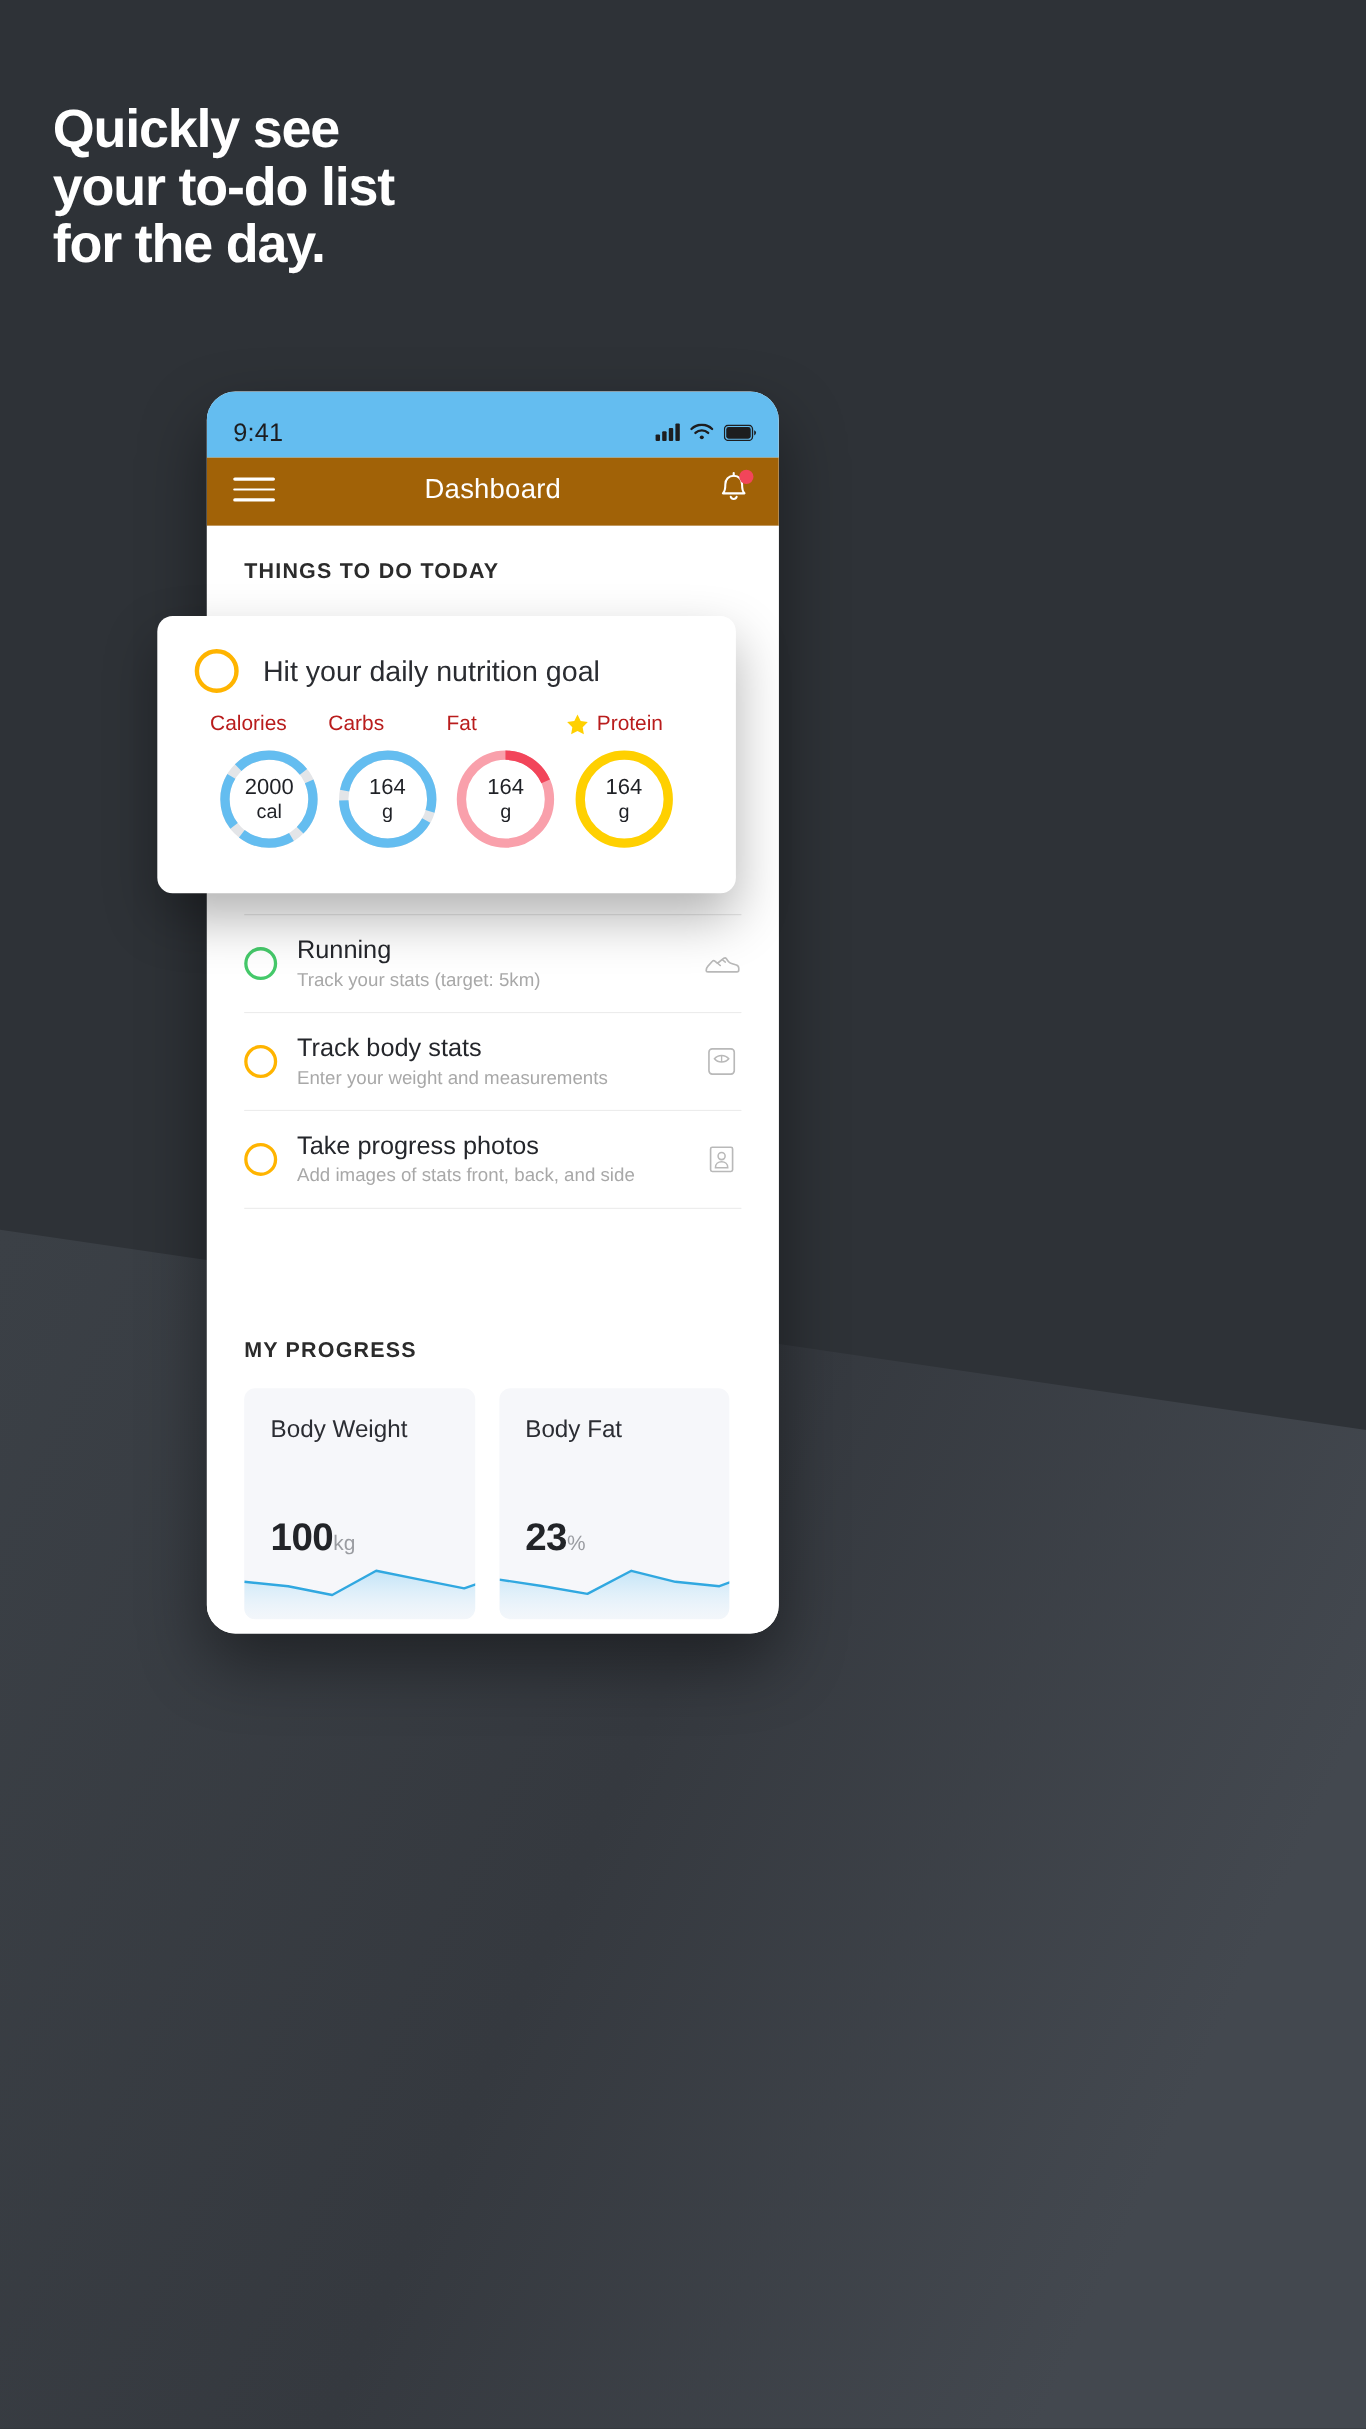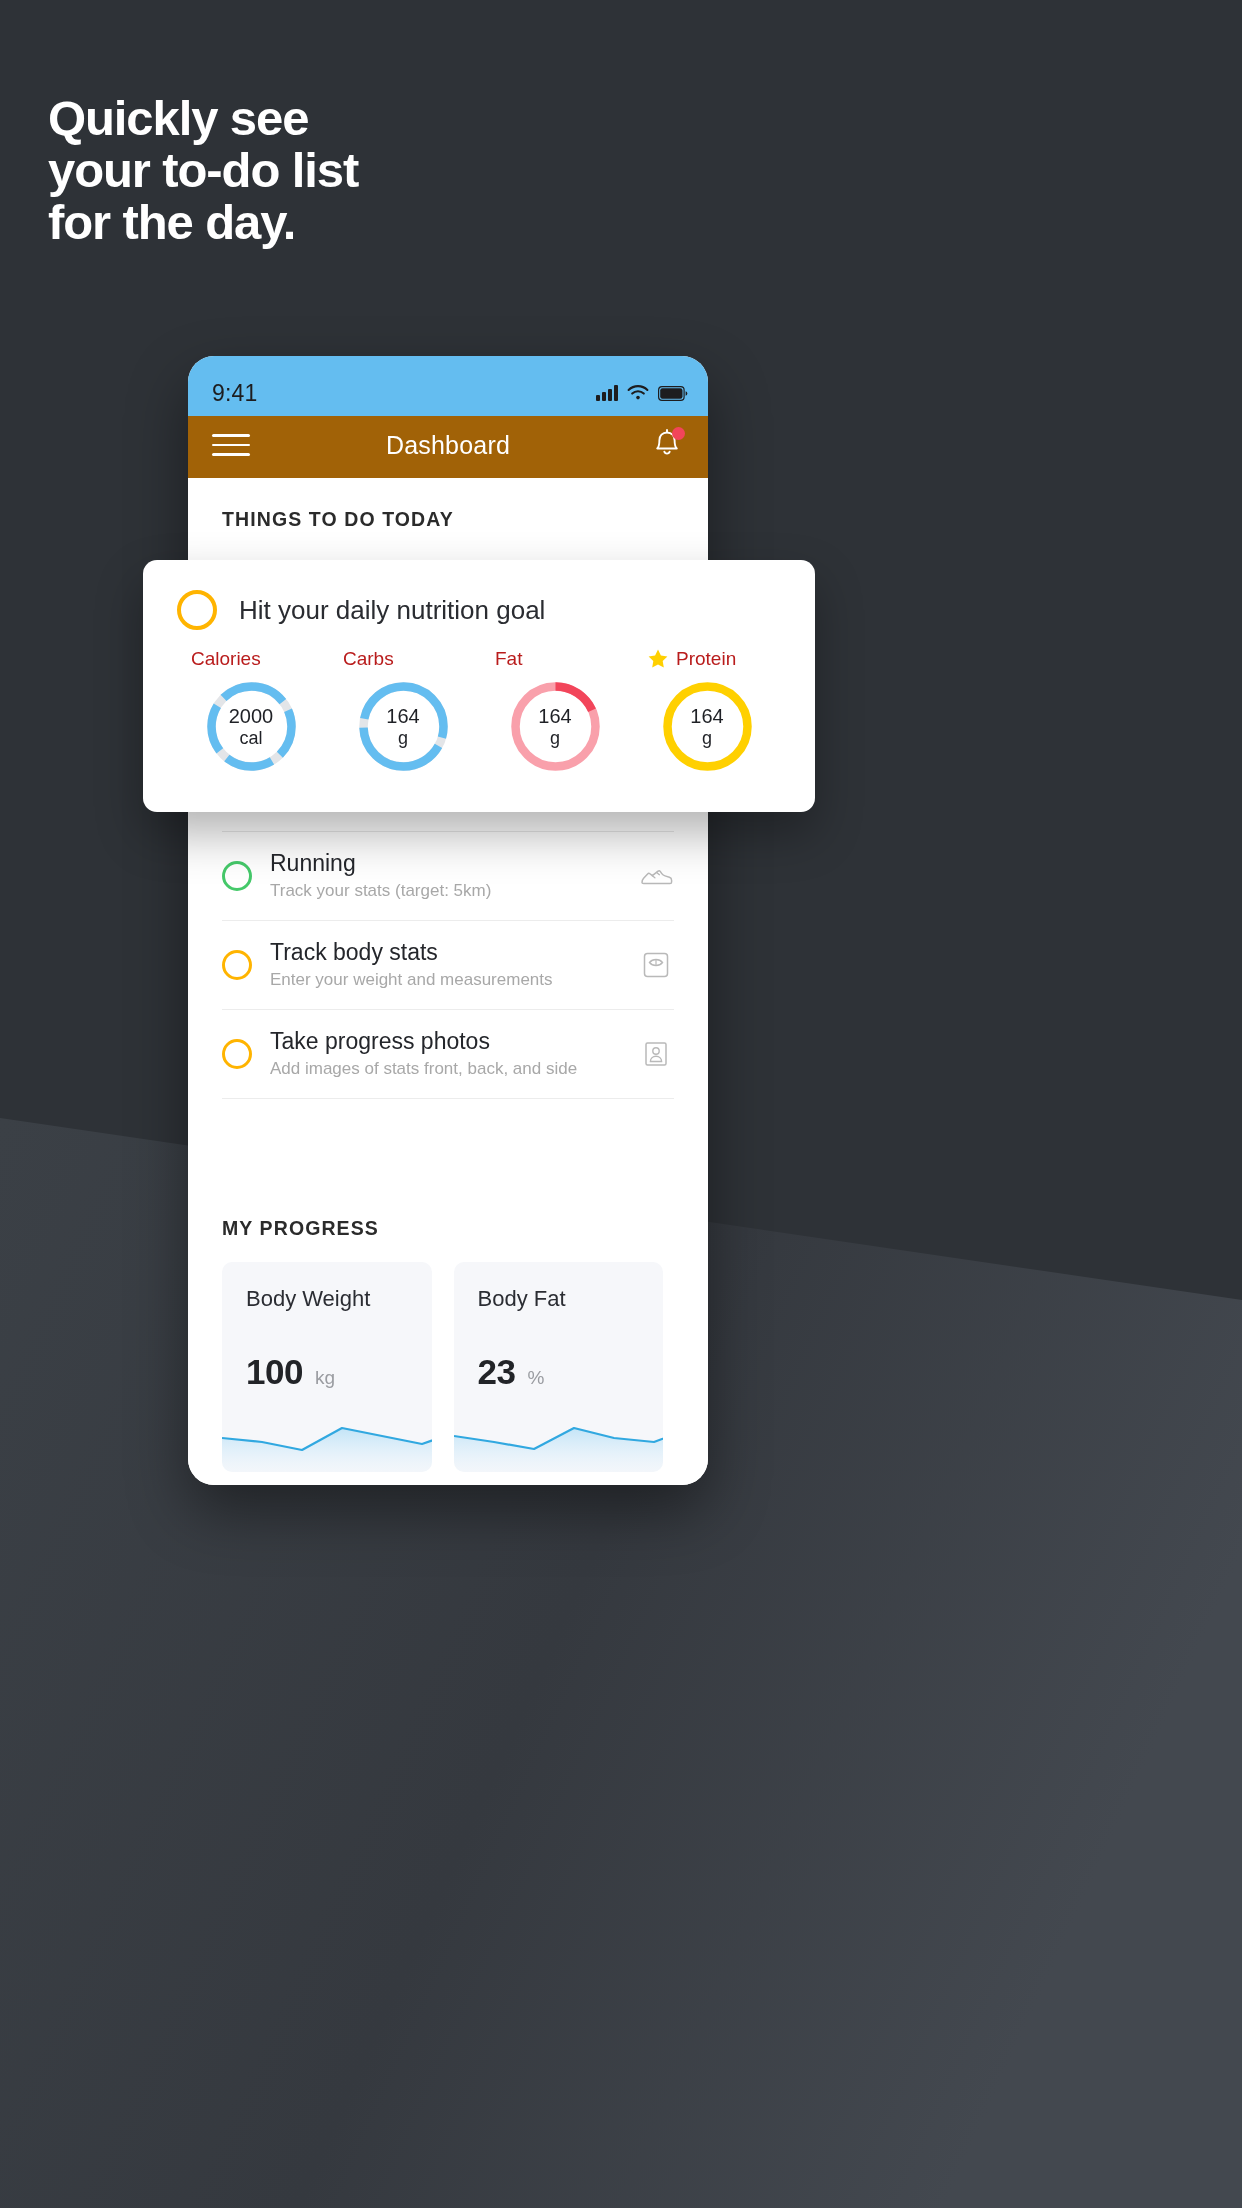--- a/index.html
+++ b/index.html
@@ -109,35 +109,35 @@
   #progress-grid {
     display:grid; grid-template-columns:1fr 1fr; gap:22px;
     padding:22px 45px 0 34px;
   }
   .stat-card {
     background:#f6f7fa; border-radius:10px; height:210px;
     position:relative; overflow:hidden;
   }
   .stat-label { font-size:22px; color:#2b2d33; padding:24px 0 0 24px; }
   .stat-value {
-    position:absolute; left:24px; bottom:80px;
-    display:flex; align-items:baseline; gap:12px;
+    position:absolute; left:24px; bottom:54px;
+    display:flex; align-items:baseline; gap:0;
   }
   .stat-num { font-size:35px; font-weight:bold; color:#222428; letter-spacing:-0.5px; }
   .stat-unit { font-size:19px; color:#9a9ca1; }
   .spark { position:absolute; left:0; right:0; bottom:0; height:62px; }
   #progress-grid-bottom {
     display:grid; grid-template-columns:1fr 1fr; gap:22px;
     padding:22px 34px 0 34px;
   }
 
   
   #nutrition-card {
     position:absolute; left:143px; top:560px;
-    width:672px; height:252px;
+    width:526px; height:252px;
     background:#ffffff; border-radius:14px;
     z-index:40;
     box-shadow:0 22px 48px rgba(0,0,0,0.30);
     padding:30px 34px 0 34px;
   }
   #nutrition-head { display:flex; align-items:center; gap:22px; }
   #nutrition-check {
     width:40px; height:40px; border-radius:50%;
     border:4.4px solid #ffb400; flex:0 0 auto;
   }

